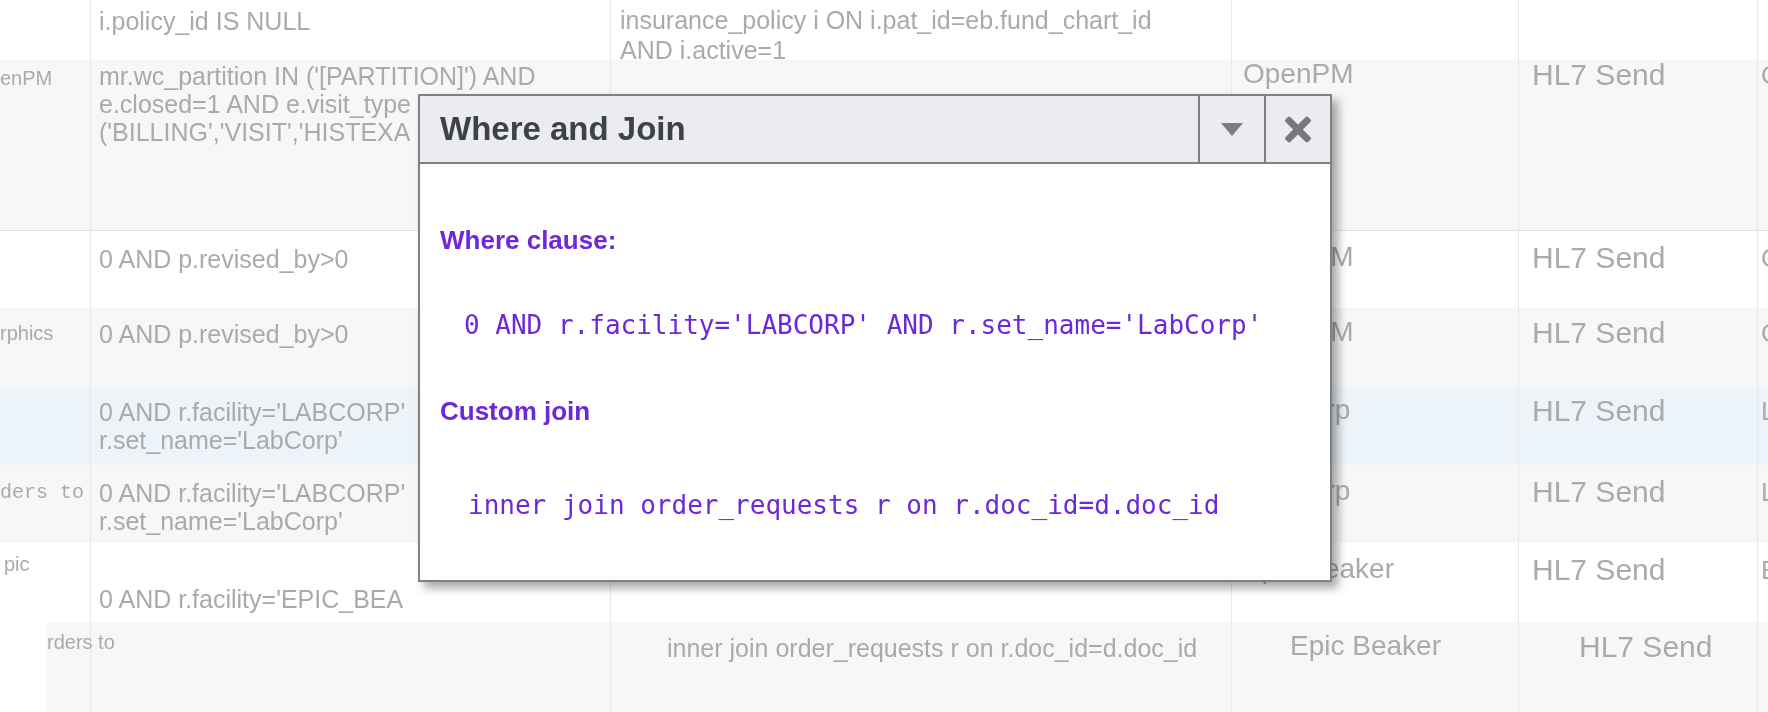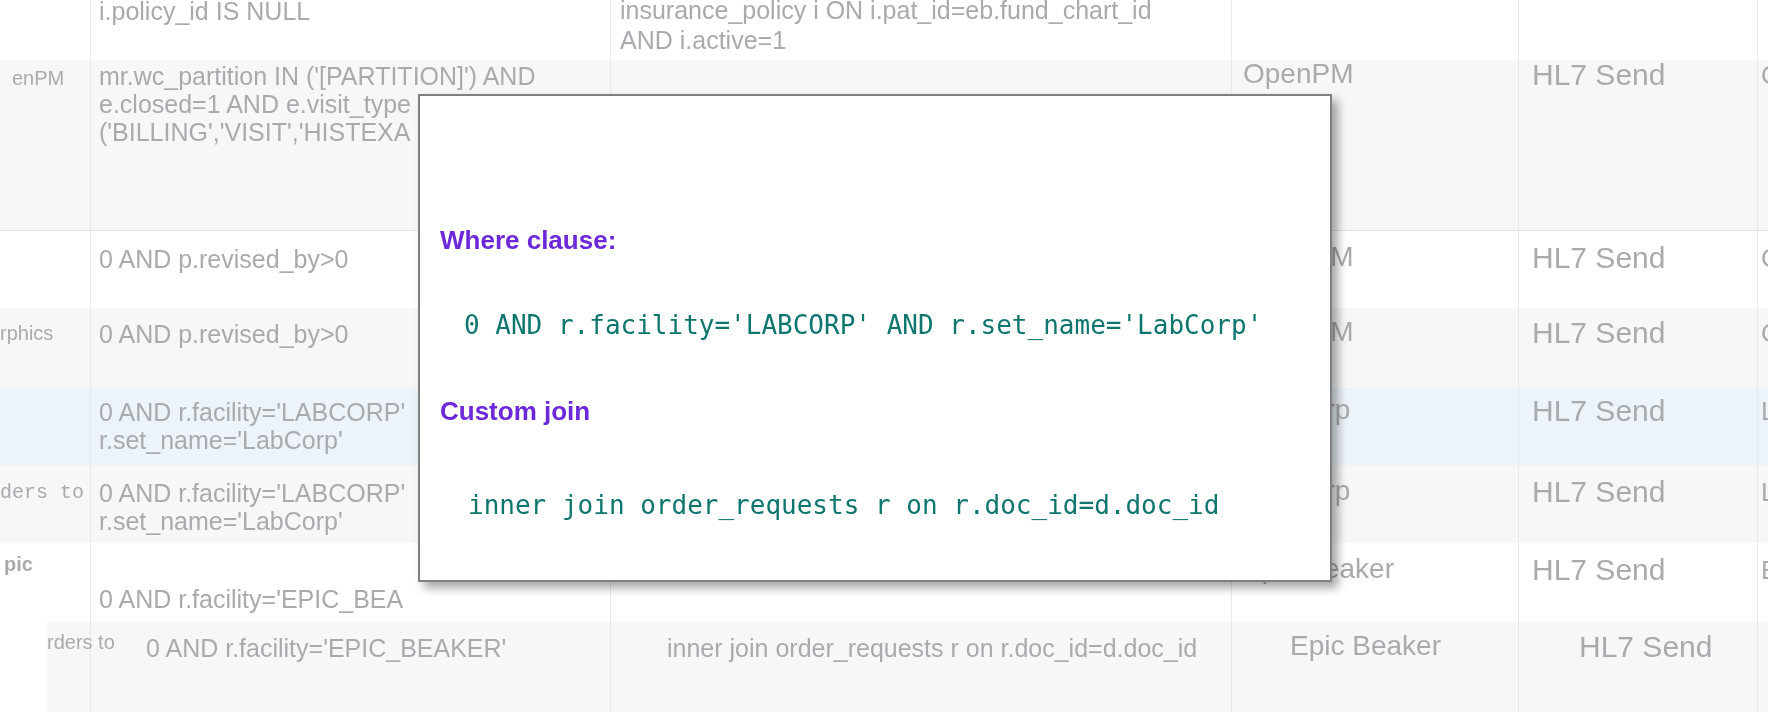--- a/index.html
+++ b/index.html
@@ -50,37 +50,37 @@
   .x-icon span{
     position:absolute;left:0;top:13px;width:32px;height:7px;background:#77797d;border-radius:2px;
   }
   .x-icon span:first-child{transform:rotate(45deg);}
   .x-icon span:last-child{transform:rotate(-45deg);}
   #modal-body{position:absolute;left:0;top:68px;right:0;bottom:0;background:#ffffff;}
   .modal-label{
     position:absolute;left:20px;font-size:26px;font-weight:bold;color:#6d28d9;white-space:nowrap;
   }
   .modal-code{
-    position:absolute;font-family:"DejaVu Sans Mono",monospace;font-size:26px;color:#0f766e;
+    position:absolute;font-family:"DejaVu Sans Mono",monospace;font-size:26px;color:#6d28d9;
     white-space:nowrap;
   }
 </style>
 </head>
 <body>
 
 <div id="canvas">
 
-  <div class="row row-white" style="top:1px;height:60px;">
+  <div class="row row-white" style="top:11px;height:60px;">
     <div class="cell c2" style="top:-4px;">i.policy_id IS NULL</div>
     <div class="cell c3" style="top:-6px;">insurance_policy i ON i.pat_id=eb.fund_chart_id
 AND i.active=1</div>
   </div>
 
   <div class="row row-gray" style="top:60px;height:170px;">
-    <div class="cell c1" style="top:6px;padding-left:12px;">enPM</div>
+    <div class="cell c1" style="top:6px;">enPM</div>
     <div class="cell c2" style="top:2px;">mr.wc_partition IN ('[PARTITION]') AND
 e.closed=1 AND e.visit_type
 ('BILLING','VISIT','HISTEXA</div>
     <div class="cell c4" style="top:0px;">OpenPM</div>
     <div class="cell c5" style="top:1px;">HL7 Send</div>
     <div class="cell c6" style="top:1px;">O</div>
   </div>
 
   <div class="row row-white row-topline" style="top:230px;height:78px;">
     <div class="cell c2" style="top:14px;">0 AND p.revised_by&gt;0</div>
@@ -108,43 +108,54 @@
   <div class="row row-gray" style="top:465px;height:78px;">
     <div class="cell c1" style="top:16px;font-family:Liberation Mono, monospace;">ders to</div>
     <div class="cell c2" style="top:14px;">0 AND r.facility='LABCORP'
 r.set_name='LabCorp'</div>
     <div class="cell c4" style="top:12px;">LabCorp</div>
     <div class="cell c5" style="top:13px;">HL7 Send</div>
     <div class="cell c6" style="top:13px;">L</div>
   </div>
 
   <div class="row row-white" style="top:543px;height:79px;">
-    <div class="cell c1" style="top:9px;left:4px;font-weight:bold;">pic</div>
+    <div class="cell c1" style="top:9px;left:4px;">pic</div>
     <div class="cell c2" style="top:14px;margin-top:28px;">0 AND r.facility='EPIC_BEA</div>
     <div class="cell c4" style="top:12px;">Epic Beaker</div>
     <div class="cell c5" style="top:13px;">HL7 Send</div>
     <div class="cell c6" style="top:13px;">E</div>
   </div>
 
   <div class="row row-gray" style="top:622px;height:90px;margin-left:47px;">
     <div class="cell c1" style="top:8px;">rders to</div>
-    <div class="cell c2" style="top:12px;">0 AND r.facility='EPIC_BEAKER'</div>
     <div class="cell c3" style="top:11px;">inner join order_requests r on r.doc_id=d.doc_id</div>
     <div class="cell c4" style="top:10px;">Epic Beaker</div>
     <div class="cell c5" style="top:11px;">HL7 Send</div>
     <div class="cell c6" style="top:11px;">E</div>
   </div>
 
   <div class="vborder" style="left:90px;"></div>
   <div class="vborder" style="left:610px;"></div>
   <div class="vborder" style="left:1231px;"></div>
   <div class="vborder" style="left:1518px;"></div>
   <div class="vborder" style="left:1757px;"></div>
 
   <div id="modal">
+    <div id="modal-header">
+      <div id="modal-title">Where and Join</div>
+      <div class="hdr-btn">
+        <div class="caret-down"></div>
+      </div>
+      <div class="hdr-btn">
+        <div class="x-icon">
+            <span></span>
+            <span></span>
+          </div>
+      </div>
+    </div>
     <div id="modal-body">
       <div class="modal-label" style="top:61px;">Where clause:</div>
       <div class="modal-code" style="top:146px;left:44px;">0 AND r.facility='LABCORP' AND r.set_name='LabCorp'</div>
       <div class="modal-label" style="top:232px;">Custom join</div>
       <div class="modal-code" style="top:326px;left:48px;">inner join order_requests r on r.doc_id=d.doc_id</div>
     </div>
   </div>
 
 </div>
 

